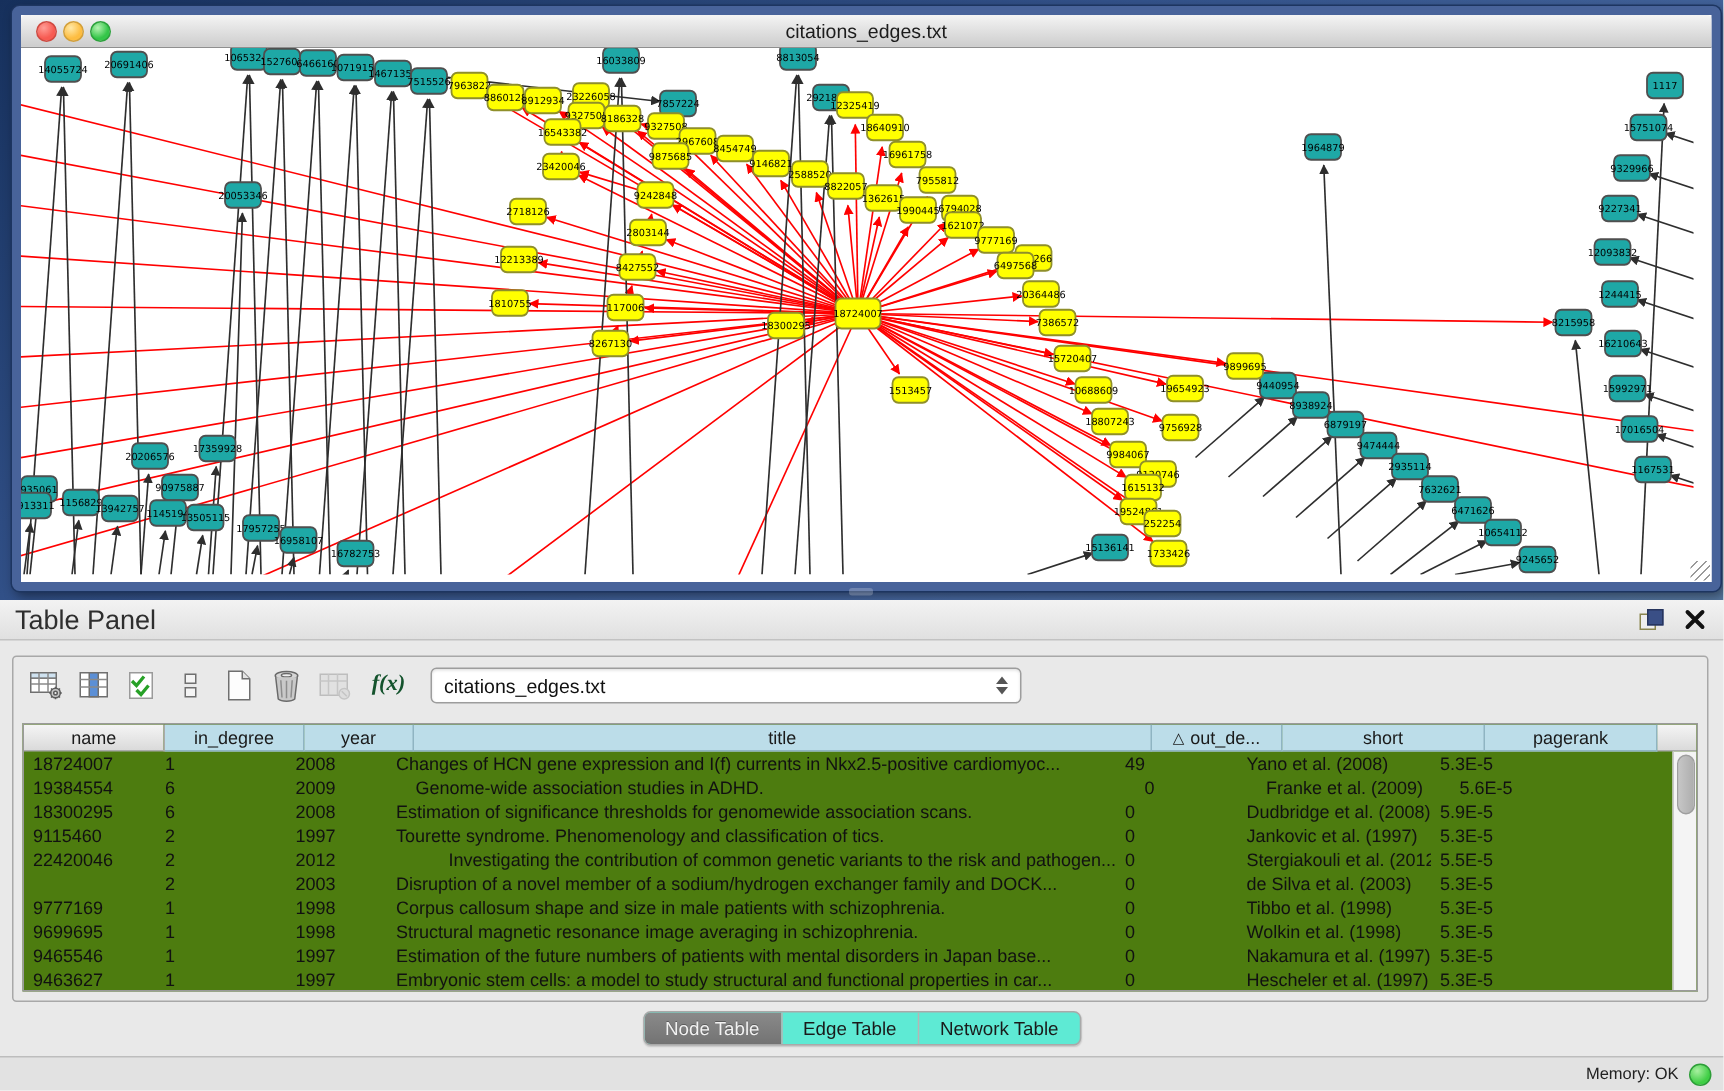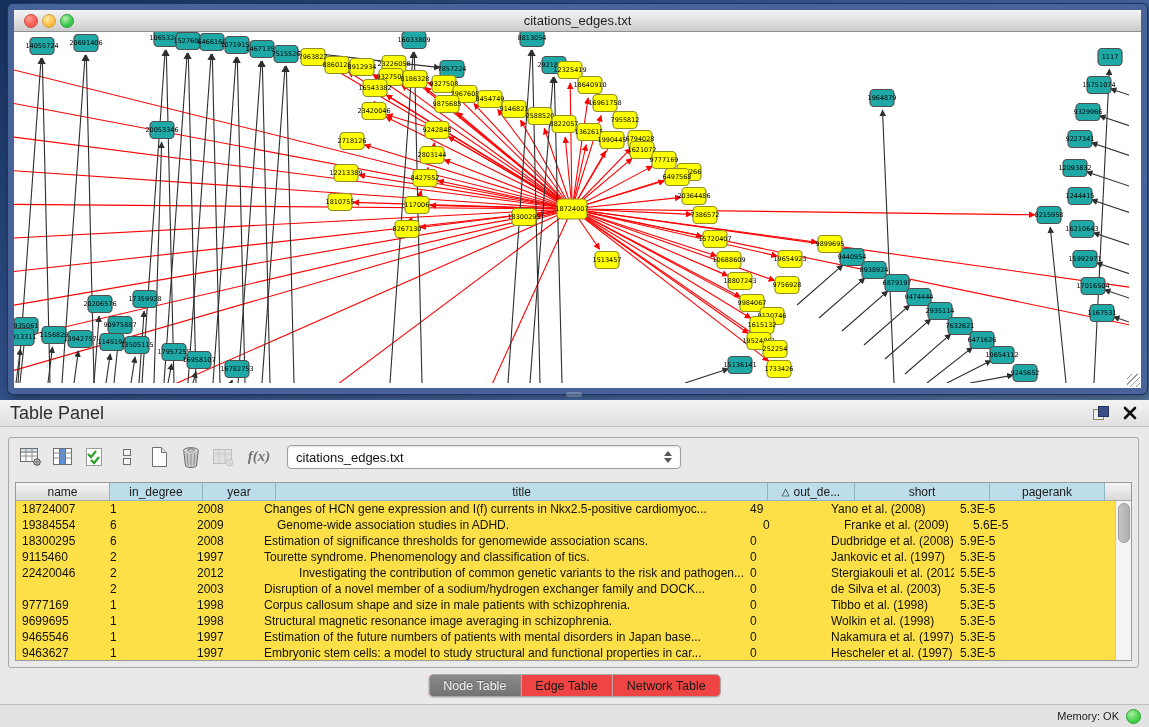--- a/index.html
+++ b/index.html
@@ -38,49 +38,49 @@
   #tp-float{width:16px;height:14px;position:relative;margin-right:14px;cursor:default;}
   #tp-float .back{position:absolute;left:0;bottom:0;width:9px;height:9px;border:1px solid #8a854f;background:#eee;}
   #tp-float .front{position:absolute;right:0;top:0;width:9px;height:9px;background:#3a4f86;border:1px solid #26355e;}
   #tp-close{margin-right:12px;width:14px;height:14px;}
 
   #tp-body{position:absolute;left:8px;top:37px;width:1131px;height:231px;
     border:1px solid #a8a8a8;border-radius:3px;background:#e9e9e9;box-sizing:border-box;}
   #toolbar{height:38px;display:flex;align-items:center;padding-left:8px;}
   .tbtn{width:28px;height:28px;margin-right:4px;display:flex;align-items:center;justify-content:center;}
   .tbtn svg{display:block;}
-  #fx{font-family:"Liberation Serif",serif;font-style:italic;font-weight:700;font-size:15px;color:#737373;margin:0 8px 1px 4px;}
+  #fx{font-family:"Liberation Serif",serif;font-style:italic;font-weight:700;font-size:15px;color:#14532d;margin:0 8px 1px 4px;}
   #dropdown{width:392px;height:22px;background:#fff;border:1px solid #9d9d9d;border-radius:4px;
     margin-left:6px;display:flex;align-items:center;font-size:13px;color:#111;
     box-shadow:inset 0 1px 2px rgba(0,0,0,.12);}
   #dropdown .val{flex:1;padding-left:8px;}
   #dd-arrows{width:16px;display:flex;flex-direction:column;align-items:center;margin-right:4px;}
   #dd-arrows i{display:block;width:0;height:0;border-left:4px solid transparent;border-right:4px solid transparent;}
   #dd-arrows i.up{border-bottom:5px solid #555;margin-bottom:2px;}
   #dd-arrows i.dn{border-top:5px solid #555;}
 
   #tablewrap{position:absolute;left:6px;right:6px;top:44px;bottom:6px;
-    border:1px solid #9a9a9a;background:#fde047;overflow:hidden;}
+    border:1px solid #9a9a9a;background:#4d7c0f;overflow:hidden;}
   #thead{display:flex;height:18px;}
   .hcell{box-sizing:border-box;height:18px;font-size:12px;color:#1a1a1a;
     display:flex;align-items:center;justify-content:center;
     background:#bcdde9;border-right:1px solid #8fb4c2;border-bottom:1px solid #8fb4c2;}
   .hcell.gray{background:linear-gradient(#f5f5f5,#dadada);border-right:1px solid #aaa;border-bottom:1px solid #aaa;}
   .hcell .sort{margin-right:4px;font-size:10px;}
   #hspacer{flex:1;background:linear-gradient(#f5f5f5,#dadada);border-bottom:1px solid #aaa;}
   .trow{display:flex;height:16px;}
   .tcell{box-sizing:border-box;font-size:12px;color:#111;white-space:nowrap;overflow:hidden;
     padding:0 0 0 6px;line-height:16px;}
   #vscroll{position:absolute;right:0;top:18px;bottom:0;width:15px;background:#f4f4f4;border-left:1px solid #c9c9c9;}
   #vthumb{position:absolute;left:2px;top:2px;width:10px;height:38px;border-radius:6px;
     background:linear-gradient(90deg,#c6c6c6,#aeaeae);border:1px solid #9e9e9e;}
 
   #tabs{position:absolute;left:50%;transform:translateX(-50%);top:274px;height:21px;
     display:flex;border:1px solid #a9a9a9;border-radius:5px;overflow:hidden;
-    background:#ef4444;box-shadow:0 1px 1px rgba(0,0,0,.15);}
+    background:#5eead4;box-shadow:0 1px 1px rgba(0,0,0,.15);}
   .tab{padding:0 14px;font-size:12.5px;display:flex;align-items:center;color:#1a1a1a;border-right:1px solid #b5b5b5;}
   .tab:last-child{border-right:none;}
   .tab.active{background:linear-gradient(#8a8a8a,#737373);color:#f2f2f2;text-shadow:0 -1px 0 rgba(0,0,0,.3);}
 
   #statusbar{position:absolute;left:0;bottom:0;width:1149px;height:22px;background:#e2e2e2;
     border-top:1px solid #bdbdbd;display:flex;align-items:center;justify-content:flex-end;}
   #memtext{font-size:11px;color:#222;margin-right:7px;margin-left:32px;}
   #memdot{width:13px;height:13px;border-radius:50%;margin-right:8px;
     background:radial-gradient(circle at 35% 30%,#a8f0a0,#3fce45 65%);border:1px solid #2d9e38;}
 

